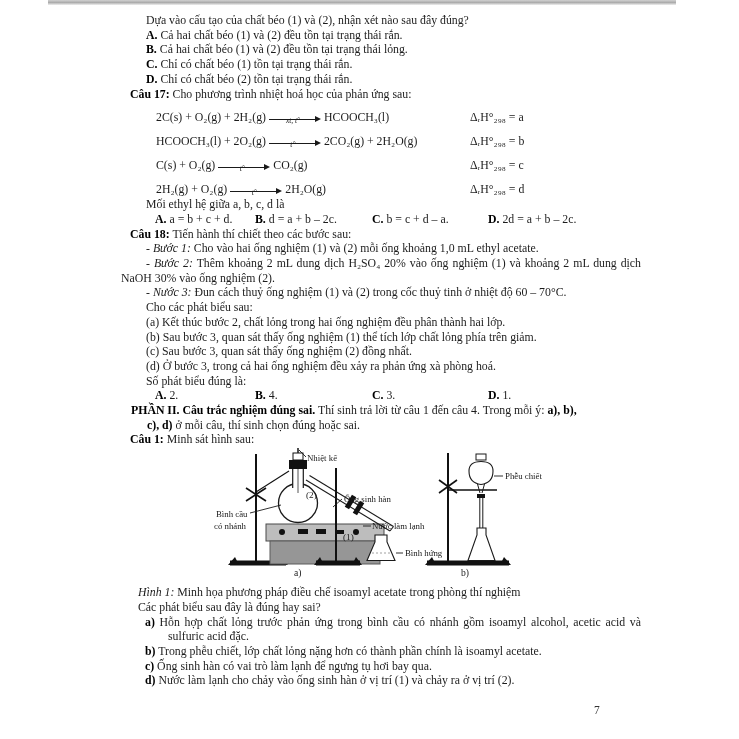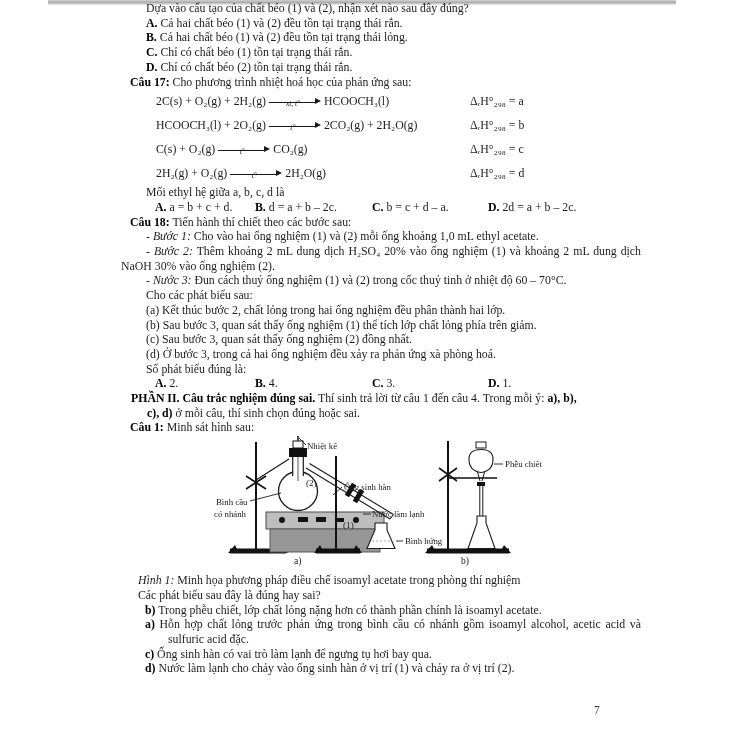--- a/index.html
+++ b/index.html
@@ -2,38 +2,38 @@
 <html><head>
 <meta charset="utf-8">
 <style>
   html,body{margin:0;padding:0;}
   body{
     width:739px;height:739px;background:#ffffff;position:relative;overflow:hidden;
     font-family:"Liberation Serif","DejaVu Serif",serif;color:#1c1c1c;
   }
   #top-strip{position:absolute;left:48px;top:0;width:628px;height:5px;
     background:linear-gradient(180deg,#c9c9c9 0%,#9e9e9e 50%,#ececec 100%);opacity:.85;}
-  #content{position:absolute;left:121px;top:1px;width:520px;}
+  #content{position:absolute;left:121px;top:13px;width:520px;}
   p{margin:0;line-height:14.7px;font-size:11.8px;}
   .ind{padding-left:25px;}
   .hdr{padding-left:9px;}
   .j{text-align:justify;}
   b{color:#000;}
   .it{font-style:italic;}
   .step{text-indent:25px;padding-left:0;}
   .stmt{padding-left:47px;text-indent:-23px;}
   .p2{padding-left:26px;text-indent:-16px;}
   .cap{padding-left:17px;}
   .olb{font-weight:bold;margin-right:3px;color:#000;}
   .optrow{position:relative;height:14.7px;padding:0;}
   .optrow .o1{position:absolute;left:34px;}
   .optrow .o2{position:absolute;left:134px;}
   .optrow .o3{position:absolute;left:251px;}
   .optrow .o4{position:absolute;left:367px;}
-  .eq{position:relative;height:24px;display:flex;align-items:center;padding-left:35px;font-size:11.8px;}
+  .eq{position:relative;height:24px;display:flex;align-items:flex-end;padding-left:35px;font-size:11.8px;}
   .eq .dh{position:absolute;left:349px;}
   .rxnarrow{display:inline-block;position:relative;width:52px;height:13px;vertical-align:-2px;margin:0 3px;}
   .rxnarrow::before{content:"";position:absolute;left:0;right:4px;top:7px;border-top:1.1px solid #1a1a1a;}
   .rxnarrow::after{content:"";position:absolute;right:0;top:3.5px;width:0;height:0;
     border-left:6px solid #1a1a1a;border-top:3.5px solid transparent;border-bottom:3.5px solid transparent;}
   .rxnarrow .albl{position:absolute;left:0;right:4px;top:-4px;text-align:center;
     font-size:7.5px;font-style:italic;line-height:10px;margin-top:8px;}
   #figure-wrap{position:relative;height:138px;}
   #figure-wrap svg{position:absolute;left:59px;top:0;}
   #page-num{position:absolute;left:594px;top:704px;font-size:11.5px;color:#333;}
@@ -196,20 +196,20 @@
 
       <polygon points="477,541 477,548 468,573.5 495,573.5 486,548 486,541" fill="#fff" stroke="#1a1a1a" stroke-width="1.1"></polygon>
       <line x1="494" y1="489" x2="503" y2="489" stroke="#1a1a1a" stroke-width="0.9"></line>
       <text x="505" y="492">Phễu chiết</text>
       <text x="461" y="589" class="sub">b)</text>
     </svg>
   </div>
 
   <p class="cap"><span class="it">Hình 1:</span><span> Minh họa phương pháp điều chế isoamyl acetate trong phòng thí nghiệm</span></p>
   <p class="cap">Các phát biểu sau đây là đúng hay sai?</p>
+  <p class="stmt j"><b>a)</b><span> Hỗn hợp chất lỏng trước phản ứng trong bình cầu có nhánh gồm isoamyl alcohol, acetic acid và sulfuric acid đặc.</span></p>
   <p class="stmt j"><b>b)</b><span> Trong phễu chiết, lớp chất lỏng nặng hơn có thành phần chính là isoamyl acetate.</span></p>
-  <p class="stmt j"><b>a)</b><span> Hỗn hợp chất lỏng trước phản ứng trong bình cầu có nhánh gồm isoamyl alcohol, acetic acid và sulfuric acid đặc.</span></p>
   <p class="stmt j"><b>c)</b><span> Ống sinh hàn có vai trò làm lạnh để ngưng tụ hơi bay qua.</span></p>
   <p class="stmt j"><b>d)</b><span> Nước làm lạnh cho chảy vào ống sinh hàn ở vị trí (1) và chảy ra ở vị trí (2).</span></p>
 
 </div>
 
 <div id="page-num">7</div>
 
 </body></html>

